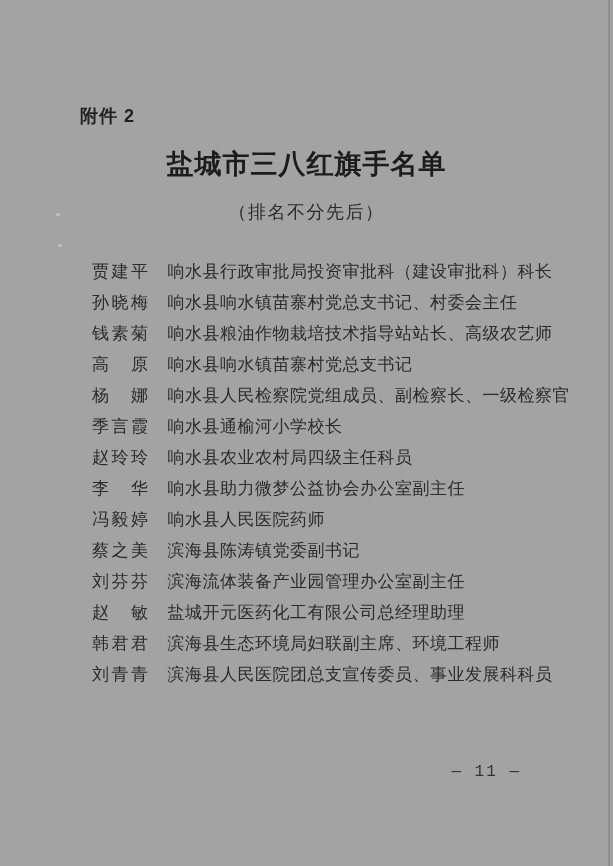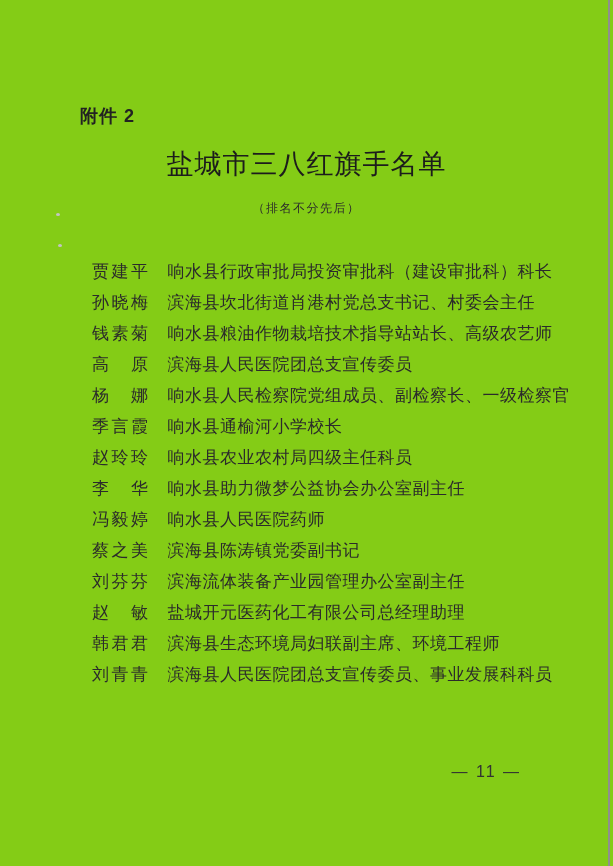--- a/index.html
+++ b/index.html
@@ -1,21 +1,21 @@
 <!DOCTYPE html>
 <html><head>
 <meta charset="utf-8">
 <style>
   html, body { margin: 0; padding: 0; background: #e8e8e8; }
   .page {
     position: relative;
     width: 613px;
     height: 866px;
     margin: 0 auto;
-    background: #84cc16;
+    background: #a3a3a3;
     overflow: hidden;
     color: #2b2b2b;
   }
   .attachment {
     position: absolute;
     left: 80px;
     top: 104px;
     font-family: "Liberation Sans", sans-serif;
     font-weight: bold;
     font-size: 18px;
@@ -23,33 +23,33 @@
     letter-spacing: 1px;
   }
   .title {
     position: absolute;
     left: 0;
     right: 0;
     top: 146px;
     margin: 0;
     text-align: center;
     font-family: "Liberation Sans", sans-serif;
-    font-weight: normal;
+    font-weight: bold;
     font-size: 27px;
     color: #1c1c1c;
     letter-spacing: 1px;
   }
   .subtitle {
     position: absolute;
     left: 0;
     right: 0;
     top: 200px;
     text-align: center;
     font-family: "Liberation Serif", serif;
-    font-size: 12px;
+    font-size: 18px;
     color: #2b2b2b;
     letter-spacing: 1.5px;
   }
   .list {
     position: absolute;
     left: 80px;
     top: 256px;
     right: 30px;
   }
   .row {
@@ -67,21 +67,21 @@
     margin-right: 17px;
     margin-left: 12px;
   }
   .row .desc {
     letter-spacing: 0.5px;
   }
   .page-number {
     position: absolute;
     top: 763px;
     right: 92px;
-    font-family: Liberation Sans, sans-serif;
+    font-family: Liberation Mono, monospace;
     font-size: 16px;
     color: #333;
     letter-spacing: 2px;
   }
   .scan-line {
     position: absolute;
     top: 0;
     bottom: 0;
     right: 3px;
     width: 2px;
@@ -100,23 +100,23 @@
 
 <div class="page">
   <div class="attachment">附件 2</div>
 
   <h1 class="title">盐城市三八红旗手名单</h1>
 
   <div class="subtitle">（排名不分先后）</div>
 
   <div class="list" id="honoree-list">
       <div class="row"><span class="name">贾建平</span><span class="desc">响水县行政审批局投资审批科（建设审批科）科长</span></div>
-      <div class="row"><span class="name">孙晓梅</span><span class="desc">滨海县坎北街道肖港村党总支书记、村委会主任</span></div>
+      <div class="row"><span class="name">孙晓梅</span><span class="desc">响水县响水镇苗寨村党总支书记、村委会主任</span></div>
       <div class="row"><span class="name">钱素菊</span><span class="desc">响水县粮油作物栽培技术指导站站长、高级农艺师</span></div>
-      <div class="row"><span class="name">高　原</span><span class="desc">滨海县人民医院团总支宣传委员</span></div>
+      <div class="row"><span class="name">高　原</span><span class="desc">响水县响水镇苗寨村党总支书记</span></div>
       <div class="row"><span class="name">杨　娜</span><span class="desc">响水县人民检察院党组成员、副检察长、一级检察官</span></div>
       <div class="row"><span class="name">季言霞</span><span class="desc">响水县通榆河小学校长</span></div>
       <div class="row"><span class="name">赵玲玲</span><span class="desc">响水县农业农村局四级主任科员</span></div>
       <div class="row"><span class="name">李　华</span><span class="desc">响水县助力微梦公益协会办公室副主任</span></div>
       <div class="row"><span class="name">冯毅婷</span><span class="desc">响水县人民医院药师</span></div>
       <div class="row"><span class="name">蔡之美</span><span class="desc">滨海县陈涛镇党委副书记</span></div>
       <div class="row"><span class="name">刘芬芬</span><span class="desc">滨海流体装备产业园管理办公室副主任</span></div>
       <div class="row"><span class="name">赵　敏</span><span class="desc">盐城开元医药化工有限公司总经理助理</span></div>
       <div class="row"><span class="name">韩君君</span><span class="desc">滨海县生态环境局妇联副主席、环境工程师</span></div>
       <div class="row"><span class="name">刘青青</span><span class="desc">滨海县人民医院团总支宣传委员、事业发展科科员</span></div>

